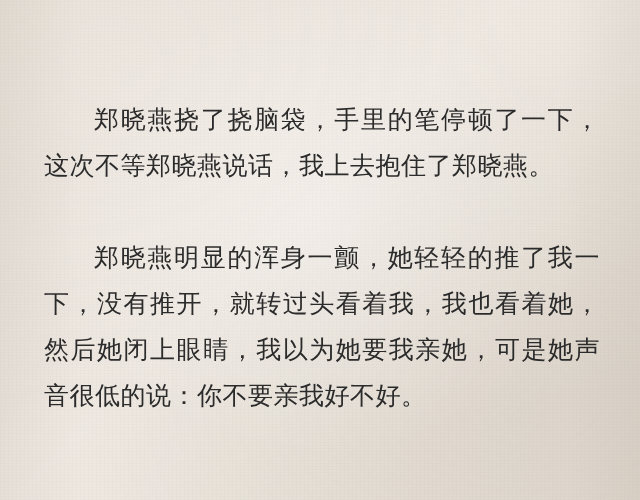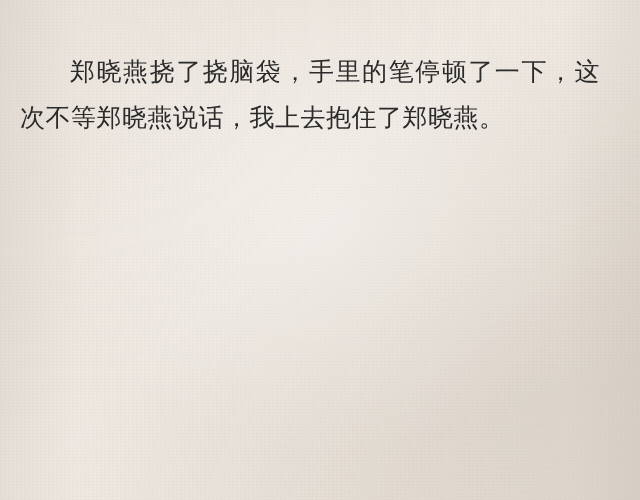--- a/index.html
+++ b/index.html
@@ -40,21 +40,22 @@
     position: absolute;
     inset: 0;
     pointer-events: none;
     background: radial-gradient(ellipse at 50% 45%, rgba(255,255,255,0.30) 0%, rgba(255,255,255,0) 60%),
                 linear-gradient(to right, rgba(150,140,127,0.10), rgba(150,140,127,0) 12%, rgba(150,140,127,0) 88%, rgba(150,140,127,0.10));
   }
 
   #content {
     position: relative;
     z-index: 2;
-    padding: 48px 40px 0 20px;
+    padding: 48px 40px 0 44px;
+    margin-top: 48px;
   }
 
   .para {
     color: #2b2b2b;
     font-size: 25px;
     line-height: 46px;
     letter-spacing: 0.5px;
     text-align: justify;
     text-justify: inter-ideograph;
     text-indent: 2em;
@@ -67,14 +68,15 @@
 </style>
 </head>
 <body>
 
 <div id="page">
   <div id="paper-texture"></div>
   <div id="paper-vignette"></div>
 
   <div id="content">
     <p class="para">郑晓燕挠了挠脑袋，手里的笔停顿了一下，这次不等郑晓燕说话，我上去抱住了郑晓燕。</p>
+    <p class="para">郑晓燕明显的浑身一颤，她轻轻的推了我一下，没有推开，就转过头看着我，我也看着她，然后她闭上眼睛，我以为她要我亲她，可是她声音很低的说：你不要亲我好不好。</p>
   </div>
 </div>
 
 </body></html>

